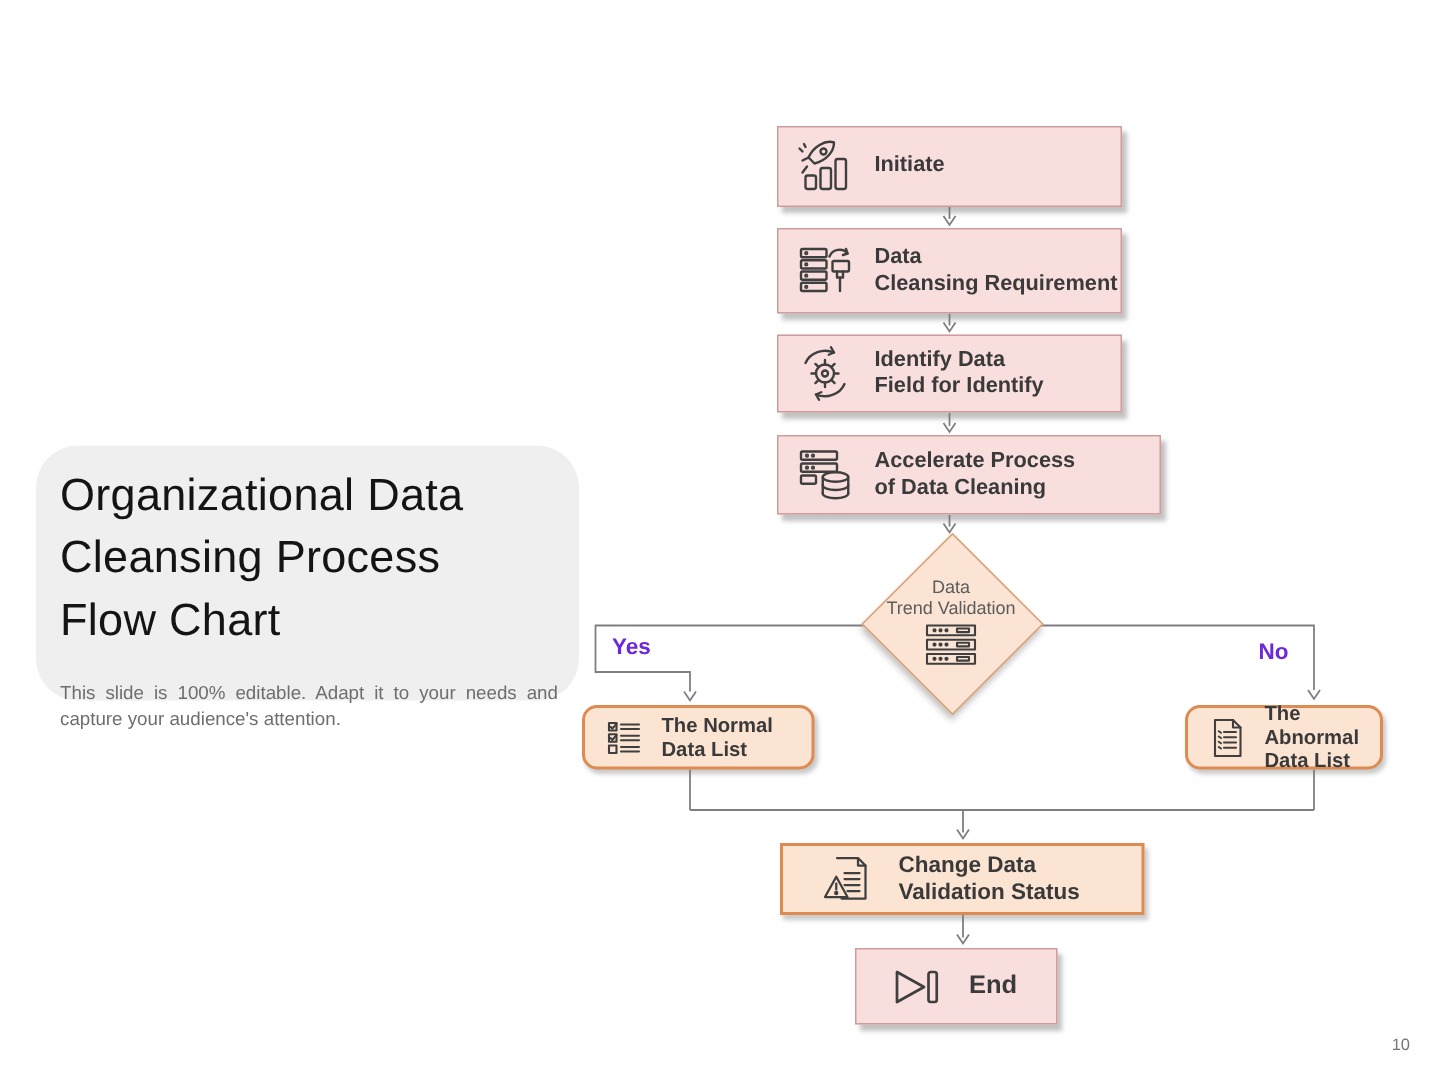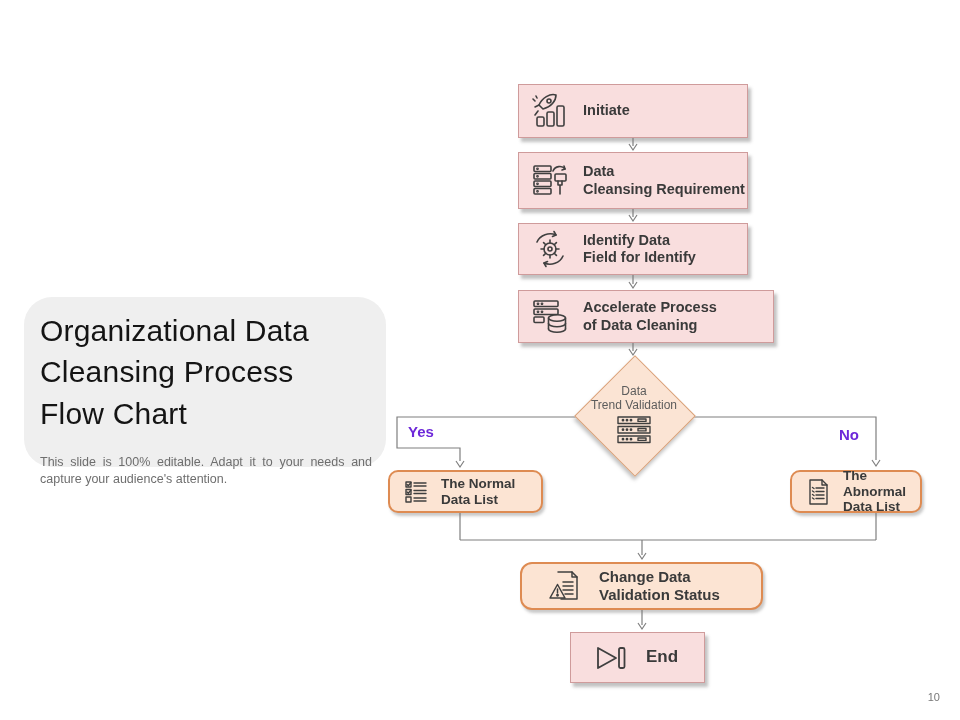--- a/index.html
+++ b/index.html
@@ -23,21 +23,21 @@
   .pink{
     background:var(--pink-fill); border:1.5px solid var(--pink-border);
     box-shadow:3px 4px 3px rgba(120,120,120,0.45);
     padding-left:11px; gap:13px; font-size:14.5px;
   }
   .peach{
     background:var(--peach-fill); border:2px solid var(--peach-border);
     border-radius:10px; box-shadow:2px 3px 3px rgba(120,120,120,0.4);
     padding-left:12px; gap:11px; font-size:13.5px;
   }
-  .peach.big{border-radius:12px; padding-left:25px; gap:16px; font-size:15px;}
+  .peach.big{border-radius:0; padding-left:25px; gap:16px; font-size:15px;}
   .icon{display:flex; align-items:center; justify-content:center; flex:0 0 auto;}
   .icon svg{display:block;}
   .diamond-shape{
     position:absolute; left:592px; top:373px; width:84px; height:84px;
     background:var(--diamond-fill); border:1.5px solid var(--diamond-border);
     transform:rotate(45deg); box-shadow:2px 3px 4px rgba(120,120,120,0.45);
   }
   .diamond-content{
     position:absolute; left:574px; top:384px; width:120px;
     display:flex; flex-direction:column; align-items:center;

